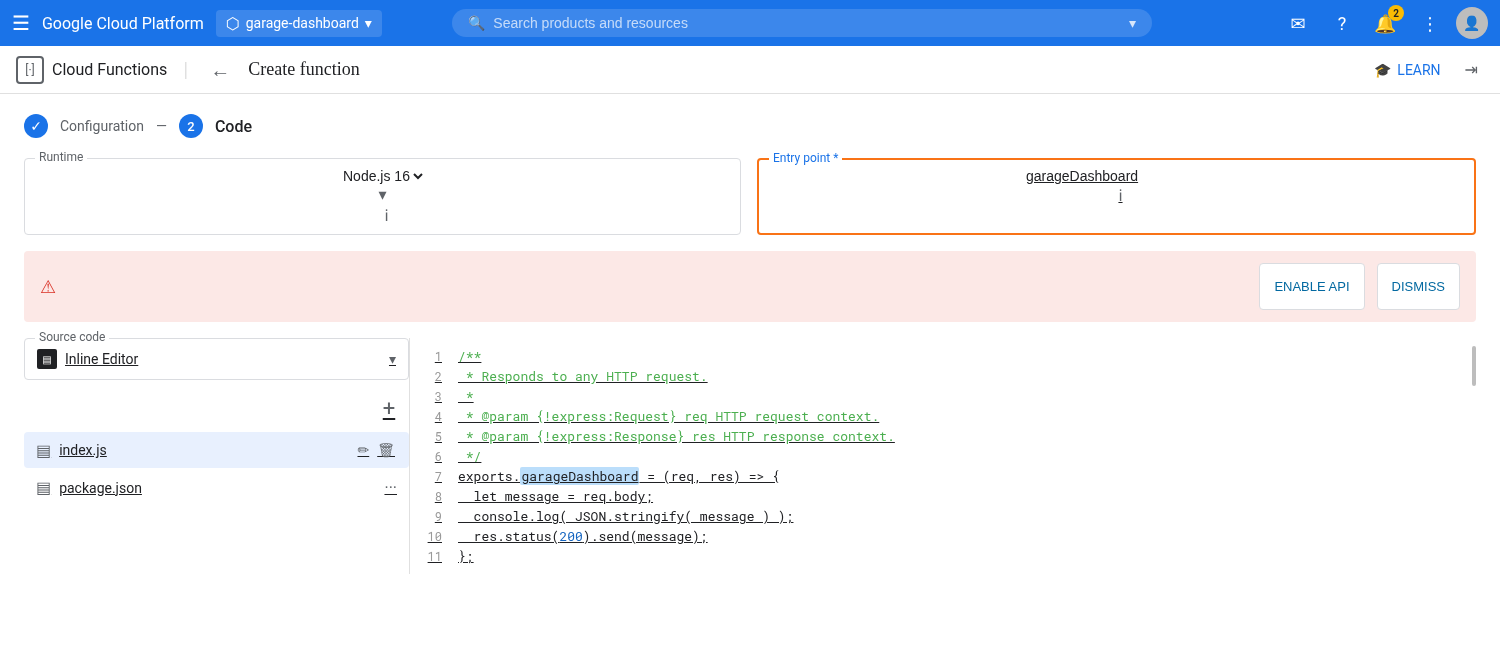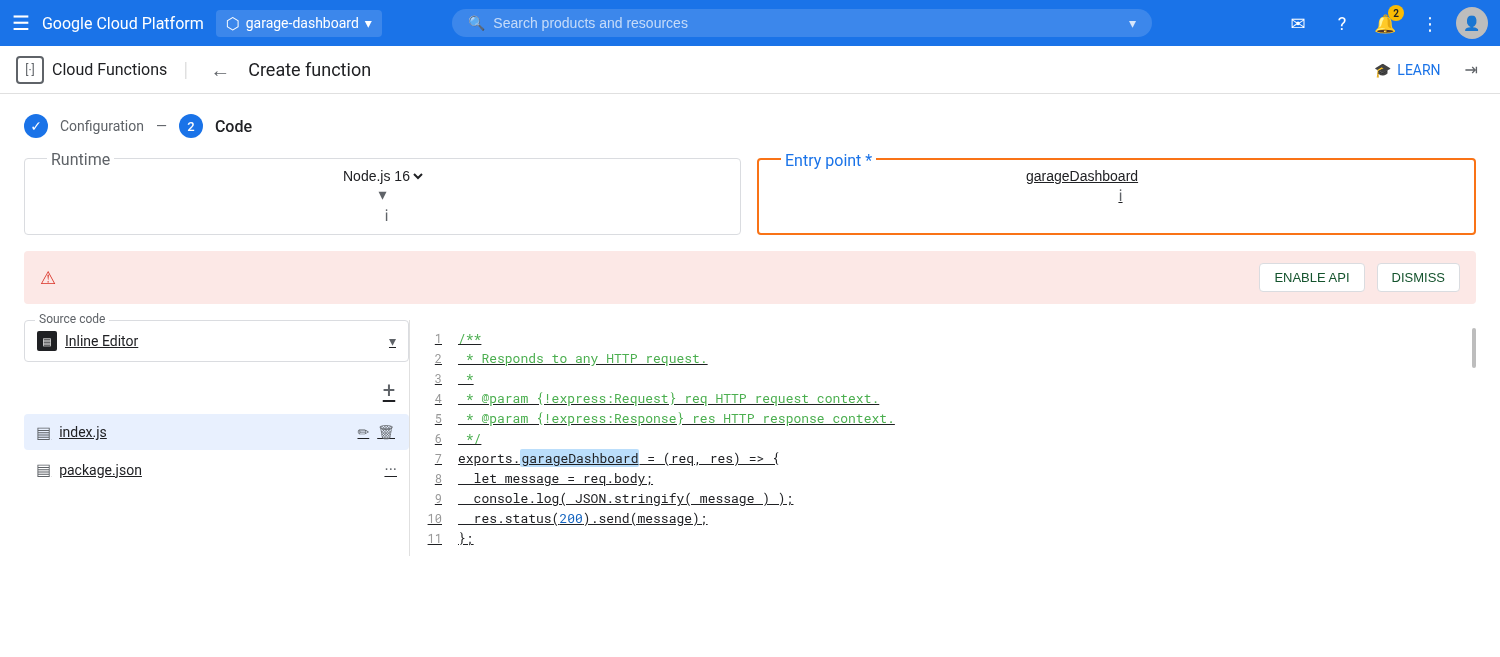--- a/index.html
+++ b/index.html
@@ -66,21 +66,21 @@
     }
     .product-icon {
       width: 28px; height: 28px; border: 2px solid #5f6368; border-radius: 4px;
       display: flex; align-items: center; justify-content: center; font-size: 12px; color: #5f6368;
     }
     .subheader-divider { color: #e0e0e0; font-size: 20px; margin: 0 4px; }
     .back-btn {
       color: #5f6368; font-size: 20px; cursor: pointer;
       width: 32px; height: 32px; display: flex; align-items: center; justify-content: center;
     }
-    .subheader-title { font-size: 18px; color: #202124; font-weight: 400; }
+    .subheader-title { font-size: 18px; color: #202124; font-weight: 400; font-family: Liberation Serif, serif; }
     .subheader-right { margin-left: auto; display: flex; align-items: center; gap: 8px; }
     .learn-btn {
       display: flex; align-items: center; gap: 6px;
       color: #1a73e8; font-size: 14px; cursor: pointer; padding: 6px 10px; border-radius: 4px;
     }
     .collapse-btn { color: #5f6368; font-size: 16px; cursor: pointer; padding: 6px; }
 
     
     .stepper {
       display: flex; align-items: center; gap: 12px;
@@ -102,23 +102,23 @@
     
     .fields-row {
       display: flex; gap: 16px; padding: 0 24px 16px;
     }
     .field-group {
       position: relative; border: 1px solid #dadce0; border-radius: 4px;
       padding: 8px 12px; flex: 1;
     }
     .field-group.active { border: 2px solid #f97316; text-decoration: underline; }
     .field-group label {
-      position: absolute; top: -9px; left: 22px;
+      position: absolute; top: -9px; left: 10px;
       background: #fff; padding: 0 4px;
-      font-size: 16px; color: #5f6368;
+      font-size: 12px; color: #5f6368;
     }
     .field-group.active label { color: #1a73e8; }
     .field-row { display: flex; align-items: center; flex-direction: column; }
     .field-row select {
       border: none; outline: none; font-size: 14px; color: #202124;
       flex: 1; background: transparent; cursor: pointer;
     }
     .field-row input {
       border: none; outline: none; font-size: 14px; color: #202124; flex: 1; background: transparent;
     }
@@ -130,21 +130,21 @@
     
     .alert-banner {
       margin: 0 24px 16px;
       background: #fce8e6; border-radius: 4px;
       display: flex; align-items: center; padding: 12px 16px; gap: 12px;
     }
     .alert-icon { color: #d93025; font-size: 18px; }
     .alert-text { font-size: 14px; color: #202124; flex: 1; }
     .alert-btn {
       border: 1px solid #dadce0; background: #fff; border-radius: 4px;
-      padding: 6px 14px; font-size: 13px; color: #14532d; cursor: pointer; font-weight: 500;
+      padding: 15px 14px; font-size: 13px; color: #0369a1; cursor: pointer; font-weight: 500;
     }
     .alert-btn:first-of-type { margin-left: auto; }
 
     
     .source-section { display: flex; padding: 0 24px; gap: 0; text-decoration: underline; }
 
     
     .left-panel { width: 385px; flex-shrink: 0; }
     .source-dropdown-wrap {
       position: relative; border: 1px solid #dadce0; border-radius: 4px; margin-bottom: 12px;

